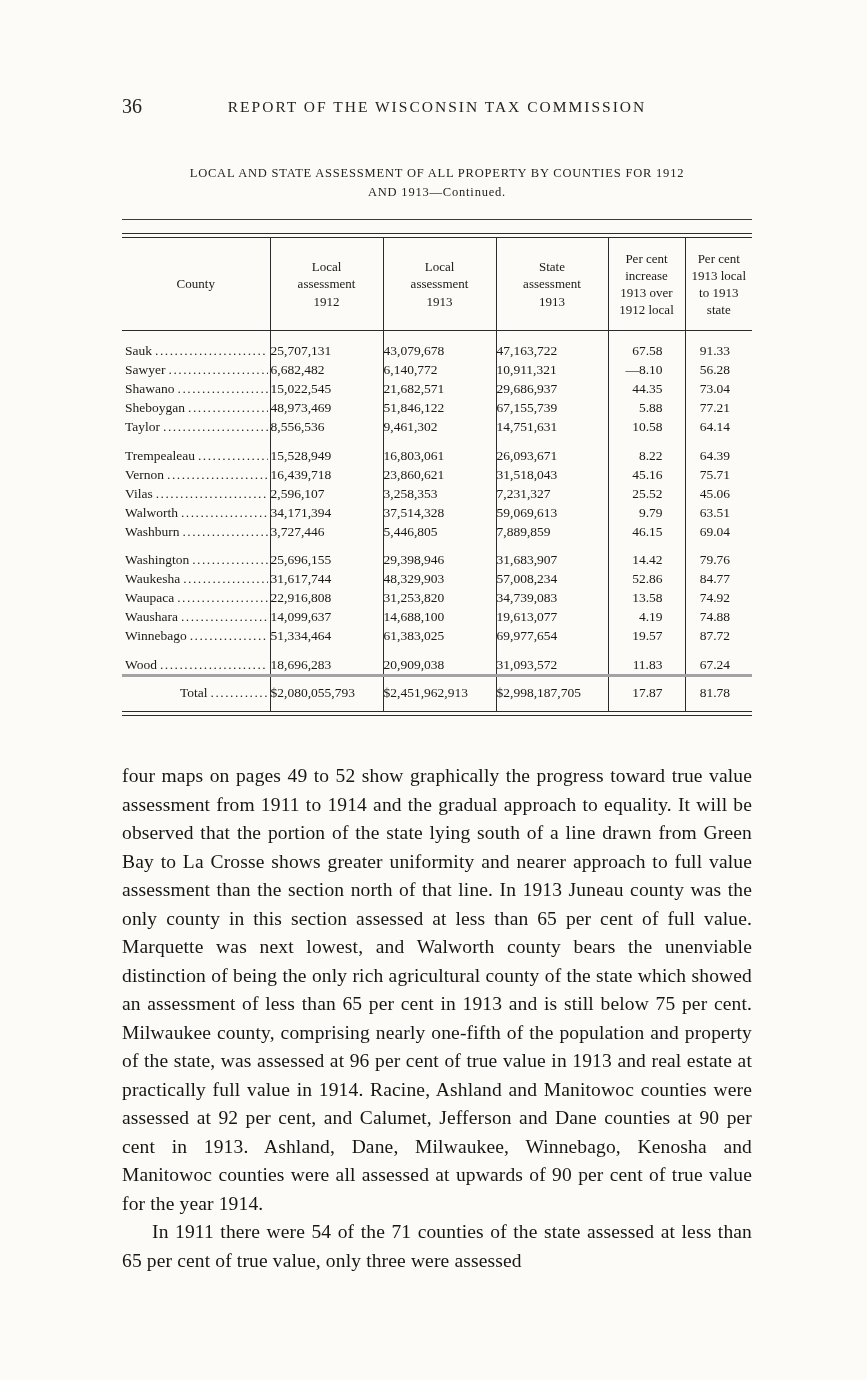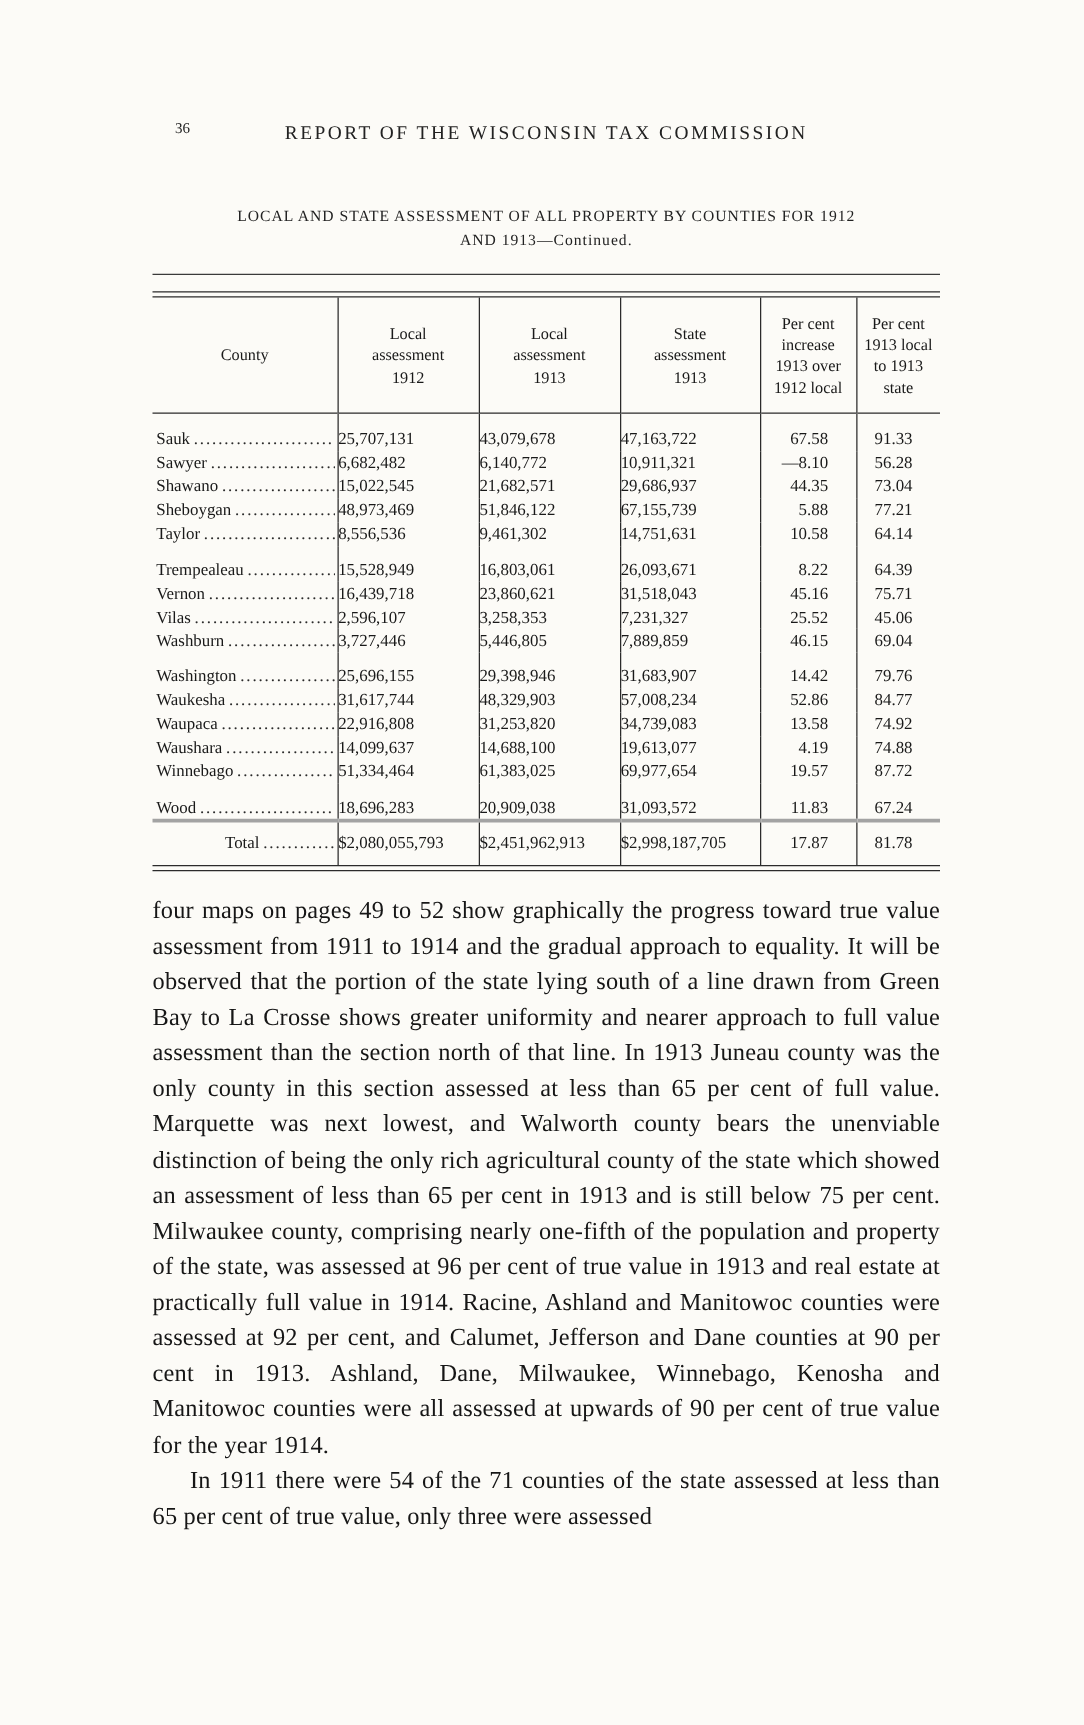--- a/index.html
+++ b/index.html
@@ -23,23 +23,23 @@
   
   .running-head {
     position: relative;
     text-align: center;
     font-size: 15.5px;
     letter-spacing: 2px;
     color: #222;
   }
   .page-num {
     position: absolute;
-    left: 18px;
+    left: 0;
     top: -3px;
-    font-size: 12px;
+    font-size: 20px;
     letter-spacing: 0;
   }
   
   .tbl-title {
     margin-top: 48px;
     text-align: center;
     font-size: 12.5px;
     letter-spacing: 0.8px;
     line-height: 1.55;
     color: #222;
@@ -83,21 +83,21 @@
   .c-county { padding-left: 3px; }
   .cwrap { display: flex; align-items: baseline; }
   .leader { flex: 1 1 auto; overflow: hidden; white-space: nowrap; margin-left: 3px; margin-right: 2px; color: #2a2a2a; }
   .leader::after { content: ".........................................."; letter-spacing: 1.5px; }
   .c-num { padding-right: 20px; }
   .c-pct { text-align: right; padding-right: 22px; }
   .total-row td { border-top: 3px solid #a3a3a3; padding-top: 8px; padding-bottom: 10px; }
   .total-row .cname { padding-left: 55px; }
   
   .bodycopy {
-    margin-top: 18px;
+    margin-top: 46px;
     font-size: 19.5px;
     line-height: 28.5px;
     text-align: justify;
     letter-spacing: 0.15px;
     color: #161616;
   }
   .bodycopy p.indented { text-indent: 30px; }
 </style>
 </head>
 <body>
@@ -250,20 +250,33 @@
             </td>
           <td class="c-num">2,596,107</td>
           <td class="c-num">3,258,353</td>
           <td class="c-num">7,231,327</td>
           <td class="c-pct">25.52</td>
           <td class="c-pct">45.06</td>
         </tr>
         <tr class="body-row">
           <td class="c-county">
               <div class="cwrap">
+                <span class="cname">Walworth</span>
+                <span class="leader"></span>
+              </div>
+            </td>
+          <td class="c-num">34,171,394</td>
+          <td class="c-num">37,514,328</td>
+          <td class="c-num">59,069,613</td>
+          <td class="c-pct">9.79</td>
+          <td class="c-pct">63.51</td>
+        </tr>
+        <tr class="body-row">
+          <td class="c-county">
+              <div class="cwrap">
                 <span class="cname">Washburn</span>
                 <span class="leader"></span>
               </div>
             </td>
           <td class="c-num">3,727,446</td>
           <td class="c-num">5,446,805</td>
           <td class="c-num">7,889,859</td>
           <td class="c-pct">46.15</td>
           <td class="c-pct">69.04</td>
         </tr>

